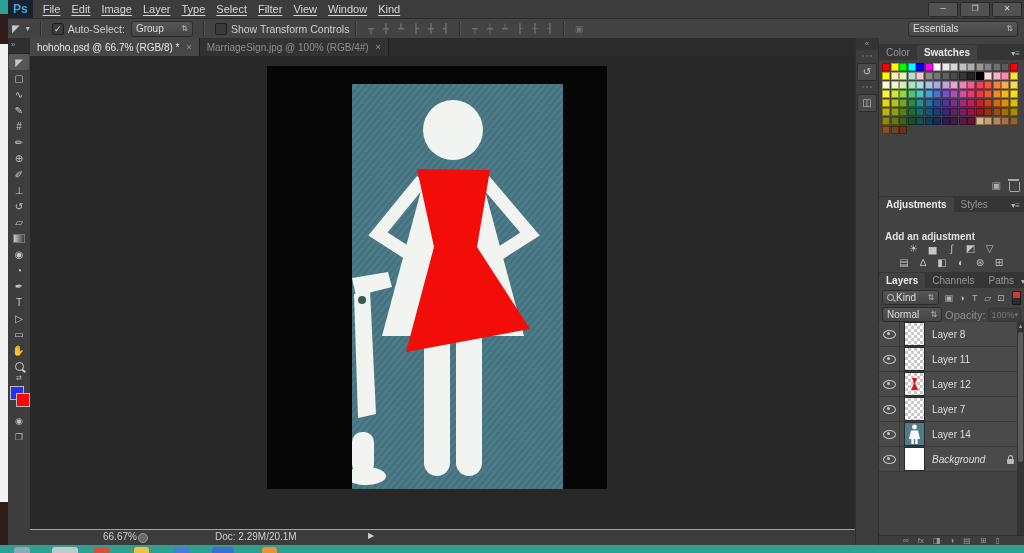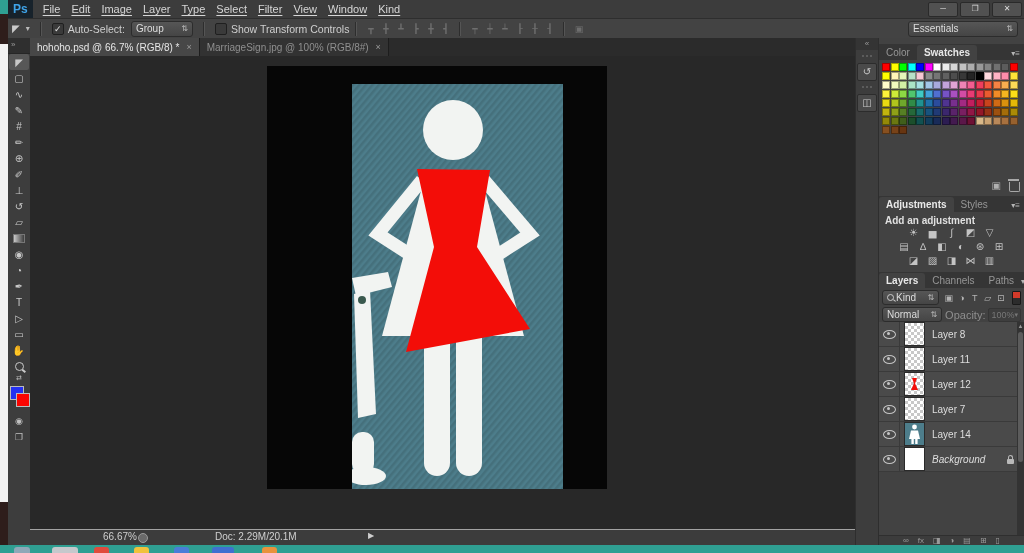--- a/index.html
+++ b/index.html
@@ -73,21 +73,21 @@
   .ptab.active{background:#424242;color:#e8e8e8;font-weight:bold;border-radius:3px 3px 0 0;}
   .panel-menu{margin-left:auto;color:#b5b5b5;font-size:8px;padding:0 4px 2px 0;}
   #swatches-panel{position:absolute;left:0;top:6px;right:0;height:150px;}
   #swatch-grid{padding:3px 2px 2px 3px;display:flex;flex-wrap:wrap;width:138px;}
   .swatch{width:8px;height:8px;margin:0 0.5px 1px 0;border:1px solid rgba(0,0,0,.35);box-sizing:border-box;}
   #swatches-bottom{position:absolute;bottom:2px;right:4px;display:flex;gap:8px;align-items:center;}
   .mini-icon{font-size:10px;color:#b0b0b0;}
   .trash-icon{width:9px;height:9px;border:1px solid #a8a8a8;border-top:none;border-radius:0 0 2px 2px;position:relative;margin-top:3px;}
   .trash-icon::before{content:"";position:absolute;left:-2px;top:-3px;width:11px;height:1.6px;background:#a8a8a8;}
   #adjustments-panel{position:absolute;left:0;top:158px;right:0;height:74px;}
-  #adj-label{font-size:10px;font-weight:bold;color:#e0e0e0;padding:3px 0 1px 6px;}
+  #adj-label{font-size:10px;font-weight:bold;color:#e0e0e0;padding:3px 0 1px 6px;margin-top:16px;}
   .adj-row{display:flex;justify-content:center;gap:4px;height:14px;}
   .adj-icon{width:15px;text-align:center;font-size:10px;color:#c4c4c4;}
   #layers-panel{position:absolute;left:0;top:234px;right:0;bottom:0;}
   #layers-filter{height:17px;display:flex;align-items:center;padding:1px 3px 0 3px;gap:3px;}
   #kind-dd{width:56px;height:13px;}
   .lens{width:5px;height:5px;border:1px solid #ccc;border-radius:50%;position:relative;margin-right:2px;}
   .lens::after{content:"";position:absolute;width:3px;height:1px;background:#ccc;right:-2.5px;bottom:-1px;transform:rotate(40deg);}
   .filter-icon{width:13px;text-align:center;font-size:9px;color:#b5b5b5;}
   #filter-toggle{width:8px;height:12px;border:1px solid #191919;border-radius:1px;margin-left:2px;
      background:linear-gradient(#d23a2a 0 50%,#2c2c2c 50% 100%);}
@@ -271,21 +271,21 @@
         <div class="tool-extra">❐</div>
       </div>
 
       <div id="doc-area">
         <div id="tabbar">
             <div class="tab active">
               <span class="tab-label">hohoho.psd @ 66.7% (RGB/8) *</span>
               <span class="tab-close">×</span>
             </div>
             <div class="tab">
-              <span class="tab-label">MarriageSign.jpg @ 100% (RGB/8#)</span>
+              <span class="tab-label">MarriageSign.jpg @ 100% (RGB/4#)</span>
               <span class="tab-close">×</span>
             </div>
           </div>
         <div id="pasteboard">
           <div id="doc-black" style="background: rgb(6, 6, 6);">
             <div id="teal-image">
                 <svg width="211" height="405" viewBox="0 0 211 405" preserveAspectRatio="none">
                   <defs>
                     <pattern id="txp" width="5" height="5" patternUnits="userSpaceOnUse" patternTransform="rotate(40)">
                       <rect width="5" height="5" fill="#4d7d8b"></rect>

